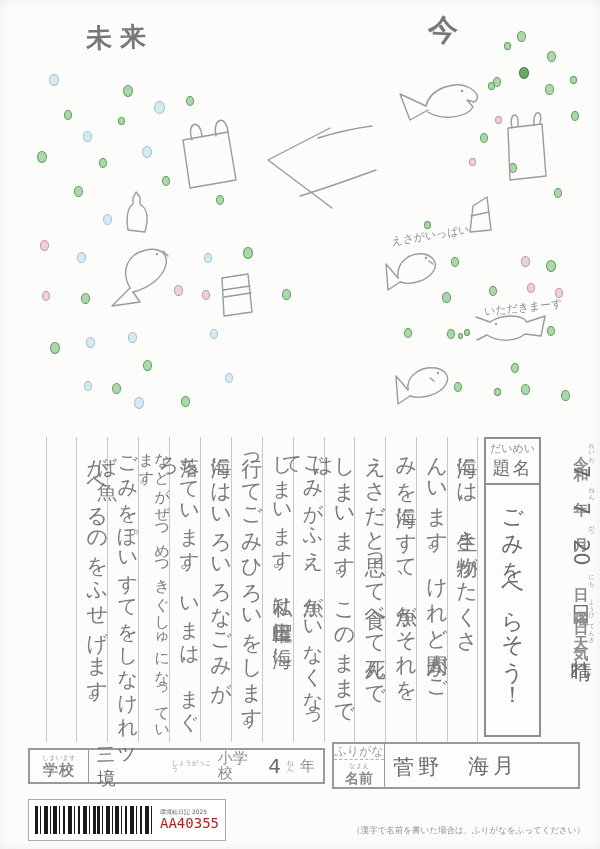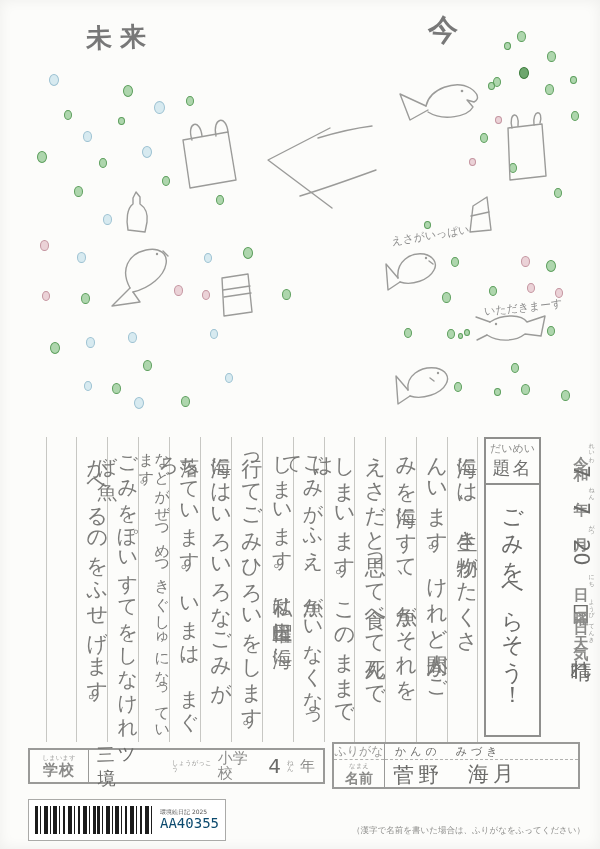--- a/index.html
+++ b/index.html
@@ -78,21 +78,21 @@
   .barcode-stripes{width:118px;height:28px;
     background:linear-gradient(90deg,#1b1b1b 0 3px,#fff 3px 5px,#1b1b1b 5px 6px,#fff 6px 9px,
       #1b1b1b 9px 13px,#fff 13px 15px,#1b1b1b 15px 16px,#fff 16px 18px,#1b1b1b 18px 22px,
       #fff 22px 24px,#1b1b1b 24px 25px,#fff 25px 28px,#1b1b1b 28px 30px,#fff 30px 33px,
       #1b1b1b 33px 37px,#fff 37px 39px,#1b1b1b 39px 40px,#fff 40px 43px,#1b1b1b 43px 45px,
       #fff 45px 48px,#1b1b1b 48px 52px,#fff 52px 54px,#1b1b1b 54px 55px,#fff 55px 58px,
       #1b1b1b 58px 61px,#fff 61px 62px);
     background-size:62px 100%;background-repeat:repeat-x;}
   .barcode-meta{display:flex;flex-direction:column;justify-content:center;line-height:1.2;}
   .barcode-series{font-size:6px;color:#555;}
-  .barcode-code{font-size:14px;color:#0c4a6e;font-family:"DejaVu Sans Mono",monospace;}
+  .barcode-code{font-size:14px;color:#b91c1c;font-family:"DejaVu Sans Mono",monospace;}
 </style>
 </head>
 <body>
 
 <div class="page">
 
   <div class="draw-label label-future">未来</div>
   <div class="draw-label label-now">今</div>
 
   <div>
@@ -313,21 +313,20 @@
 
   <div class="name-box">
     <div class="name-label-col">
       <div class="furi-label">ふりがな</div>
       <div class="name-label">
         <span class="kana">なまえ</span>
         <span class="lbl">名前</span>
       </div>
     </div>
     <div class="name-value-col">
-      <div class="furi-value hand-text">かんの　みづき</div>
       <div class="name-value">菅野　海月</div>
     </div>
   </div>
   <div class="name-note">（漢字で名前を書いた場合は、ふりがなをふってください）</div>
 
   <div class="barcode-box">
     <div class="barcode-stripes"></div>
     <div class="barcode-meta">
       <span class="barcode-series">環境絵日記 2025</span>
       <span class="barcode-code">AA40355</span>

